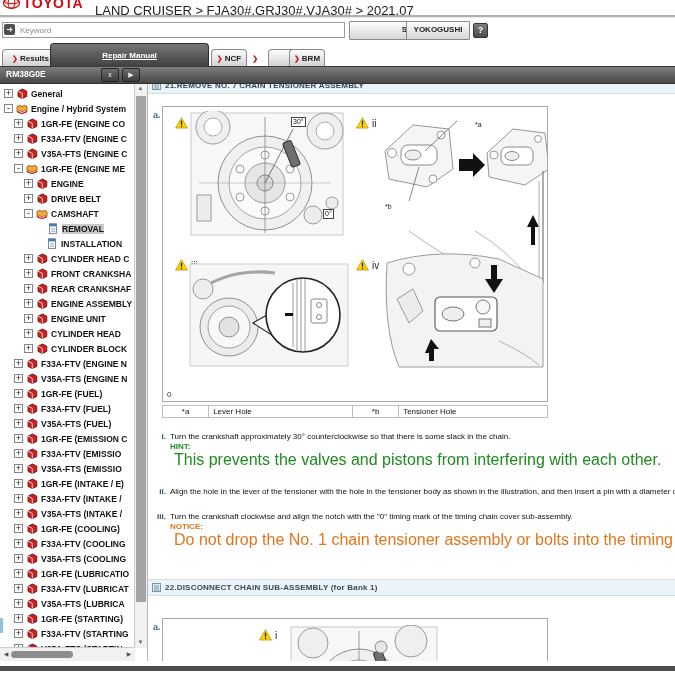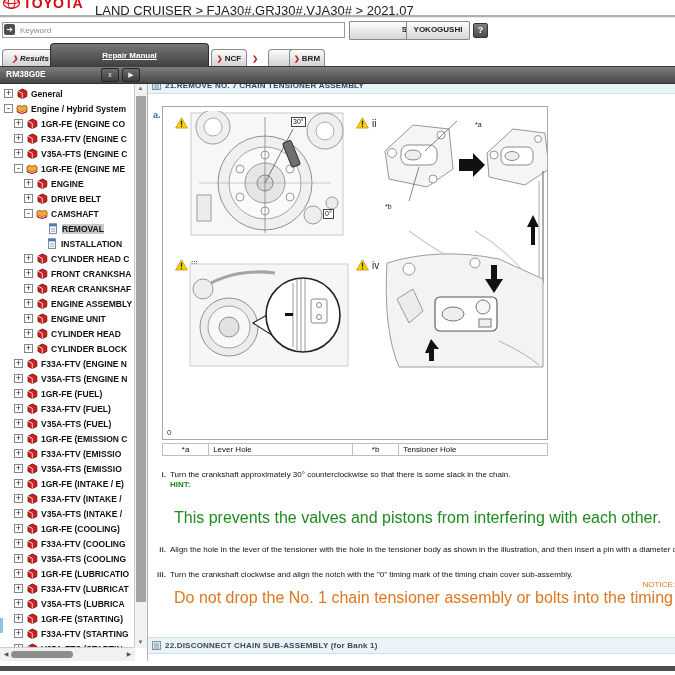--- a/index.html
+++ b/index.html
@@ -19,21 +19,21 @@
        font-size:8px;font-weight:bold;color:#222;text-align:center;line-height:16px;border-radius:1px;}
   .btn-search{left:349px;top:21px;width:50px;padding-left:40px;}
   .btn-user{left:406px;top:21px;width:62px;}
   .btn-help{position:absolute;left:473px;top:23px;width:13px;height:13px;background:linear-gradient(#7e7e7e,#4c4c4c);
        border:1px solid #333;color:#fff;font-size:9px;font-weight:bold;line-height:13px;text-align:center;border-radius:2px;}
   
   .tab{position:absolute;top:49px;height:17px;border:1px solid #8a8a8a;border-bottom:none;border-radius:4px 4px 0 0;
        background:linear-gradient(#fcfcfc,#cfcfcf);display:flex;align-items:center;justify-content:center;gap:2px;
        font-size:8px;font-weight:bold;color:#222;}
   .tab .arr{color:#c32222;font-size:7px;line-height:7px;}
-  .tab-results{left:2px;width:55px;font-style:italic;}
+  .tab-results{left:2px;width:55px;}
   .tab-repair{left:50px;width:157px;top:43px;height:23px;background:linear-gradient(#777,#3e3e3e);
        color:#fff;border-color:#2e2e2e;z-index:3;text-decoration:underline;}
   .tab-ncf{left:211px;width:34px;}
   .tab-ewd{left:268px;width:34px;gap:43px;}
   .tab-brm{left:289px;width:34px;}
   
   .toolbar{position:absolute;top:66px;left:0;right:0;height:16px;background:linear-gradient(#7d7d7d,#474747);
        border-top:1px solid #383838;border-bottom:1px solid #303030;z-index:2;}
   .docid{position:absolute;left:6px;top:69px;color:#fff;font-weight:bold;font-size:8.5px;z-index:4;}
   .tb-btn{position:absolute;top:68px;width:16px;height:12px;background:linear-gradient(#6d6d6d,#3c3c3c);
@@ -62,42 +62,42 @@
   .main{position:absolute;top:83px;left:148px;right:0;bottom:14px;background:#fff;overflow:hidden;}
   .section-heading{height:15px;background:#eaf3f8;border-top:1px solid #cddee7;border-bottom:1px solid #cddee7;
        display:flex;align-items:center;gap:4px;padding-left:4px;font-size:8px;font-weight:bold;color:#37495a;
        letter-spacing:.2px;white-space:nowrap;overflow:hidden;}
   .heading-first{margin-top:-6px;}
   .heading-22{margin-top:30px;}
   .fig-row{position:relative;margin-top:12px;}
   .fig-row2{position:relative;margin-top:22px;}
   .step-a{position:absolute;left:5px;top:4px;color:#3a6b9c;font-weight:bold;font-size:9px;}
   .figbox{margin-left:14px;width:386px;border:1px solid #a8a8a8;background:#fff;position:relative;box-sizing:border-box;}
-  .figbox1{height:334px;}
+  .figbox1{height:296px;}
   .figbox2{height:150px;}
   .warn{position:absolute;display:flex;align-items:flex-end;gap:3px;font-size:10px;color:#222;}
   .fig-num{position:absolute;left:4px;bottom:2px;font-size:8px;color:#333;}
   .ann{position:absolute;font-size:7px;border:1px solid #444;background:#fff;padding:0 1px;line-height:8px;}
   .ann-plain{position:absolute;font-size:7px;color:#222;line-height:8px;}
   .art{position:absolute;}
   
   .legend{margin-left:14px;margin-top:3px;border-collapse:collapse;width:386px;}
   .legend td{border:1px solid #bfbfbf;font-size:8px;height:11px;padding:0 4px;}
   .legend .k{width:40px;text-align:center;}
   .legend .v1{width:146px;} .legend .v2{width:150px;}
   
   .steps{margin-top:14px;}
   .step{display:flex;gap:4px;font-size:8px;margin-left:2px;}
   .step .lbl{flex:0 0 16px;text-align:right;font-weight:bold;color:#2e4d63;}
   .step .txt{white-space:nowrap;overflow:hidden;flex:1;}
   .gap18{margin-top:18px;} .gap16{margin-top:16px;} .gap10{margin-top:10px;}
   .subnote{margin-left:22px;font-size:8px;margin-top:1px;}
   .hint-label{color:#1f8a1f;font-weight:bold;}
-  .hint-text{color:#1f8a1f;margin-left:26px;white-space:nowrap;overflow:hidden;margin-top:20px;}
-  .notice-label{color:#e0761e;font-weight:normal;text-align:right;}
+  .hint-text{color:#1f8a1f;margin-left:26px;white-space:nowrap;overflow:hidden;}
+  .notice-label{color:#e0761e;font-weight:bold;}
   .notice-text{color:#e0761e;margin-left:26px;white-space:nowrap;overflow:hidden;}
   
   .bottombar{position:absolute;left:0;right:0;bottom:4px;height:5px;background:#4d4d4d;}
   svg{display:block;}
 </style>
 </head>
 <body>
 
 <div class="logo">
   <svg width="17" height="12" viewBox="0 0 17 12">

